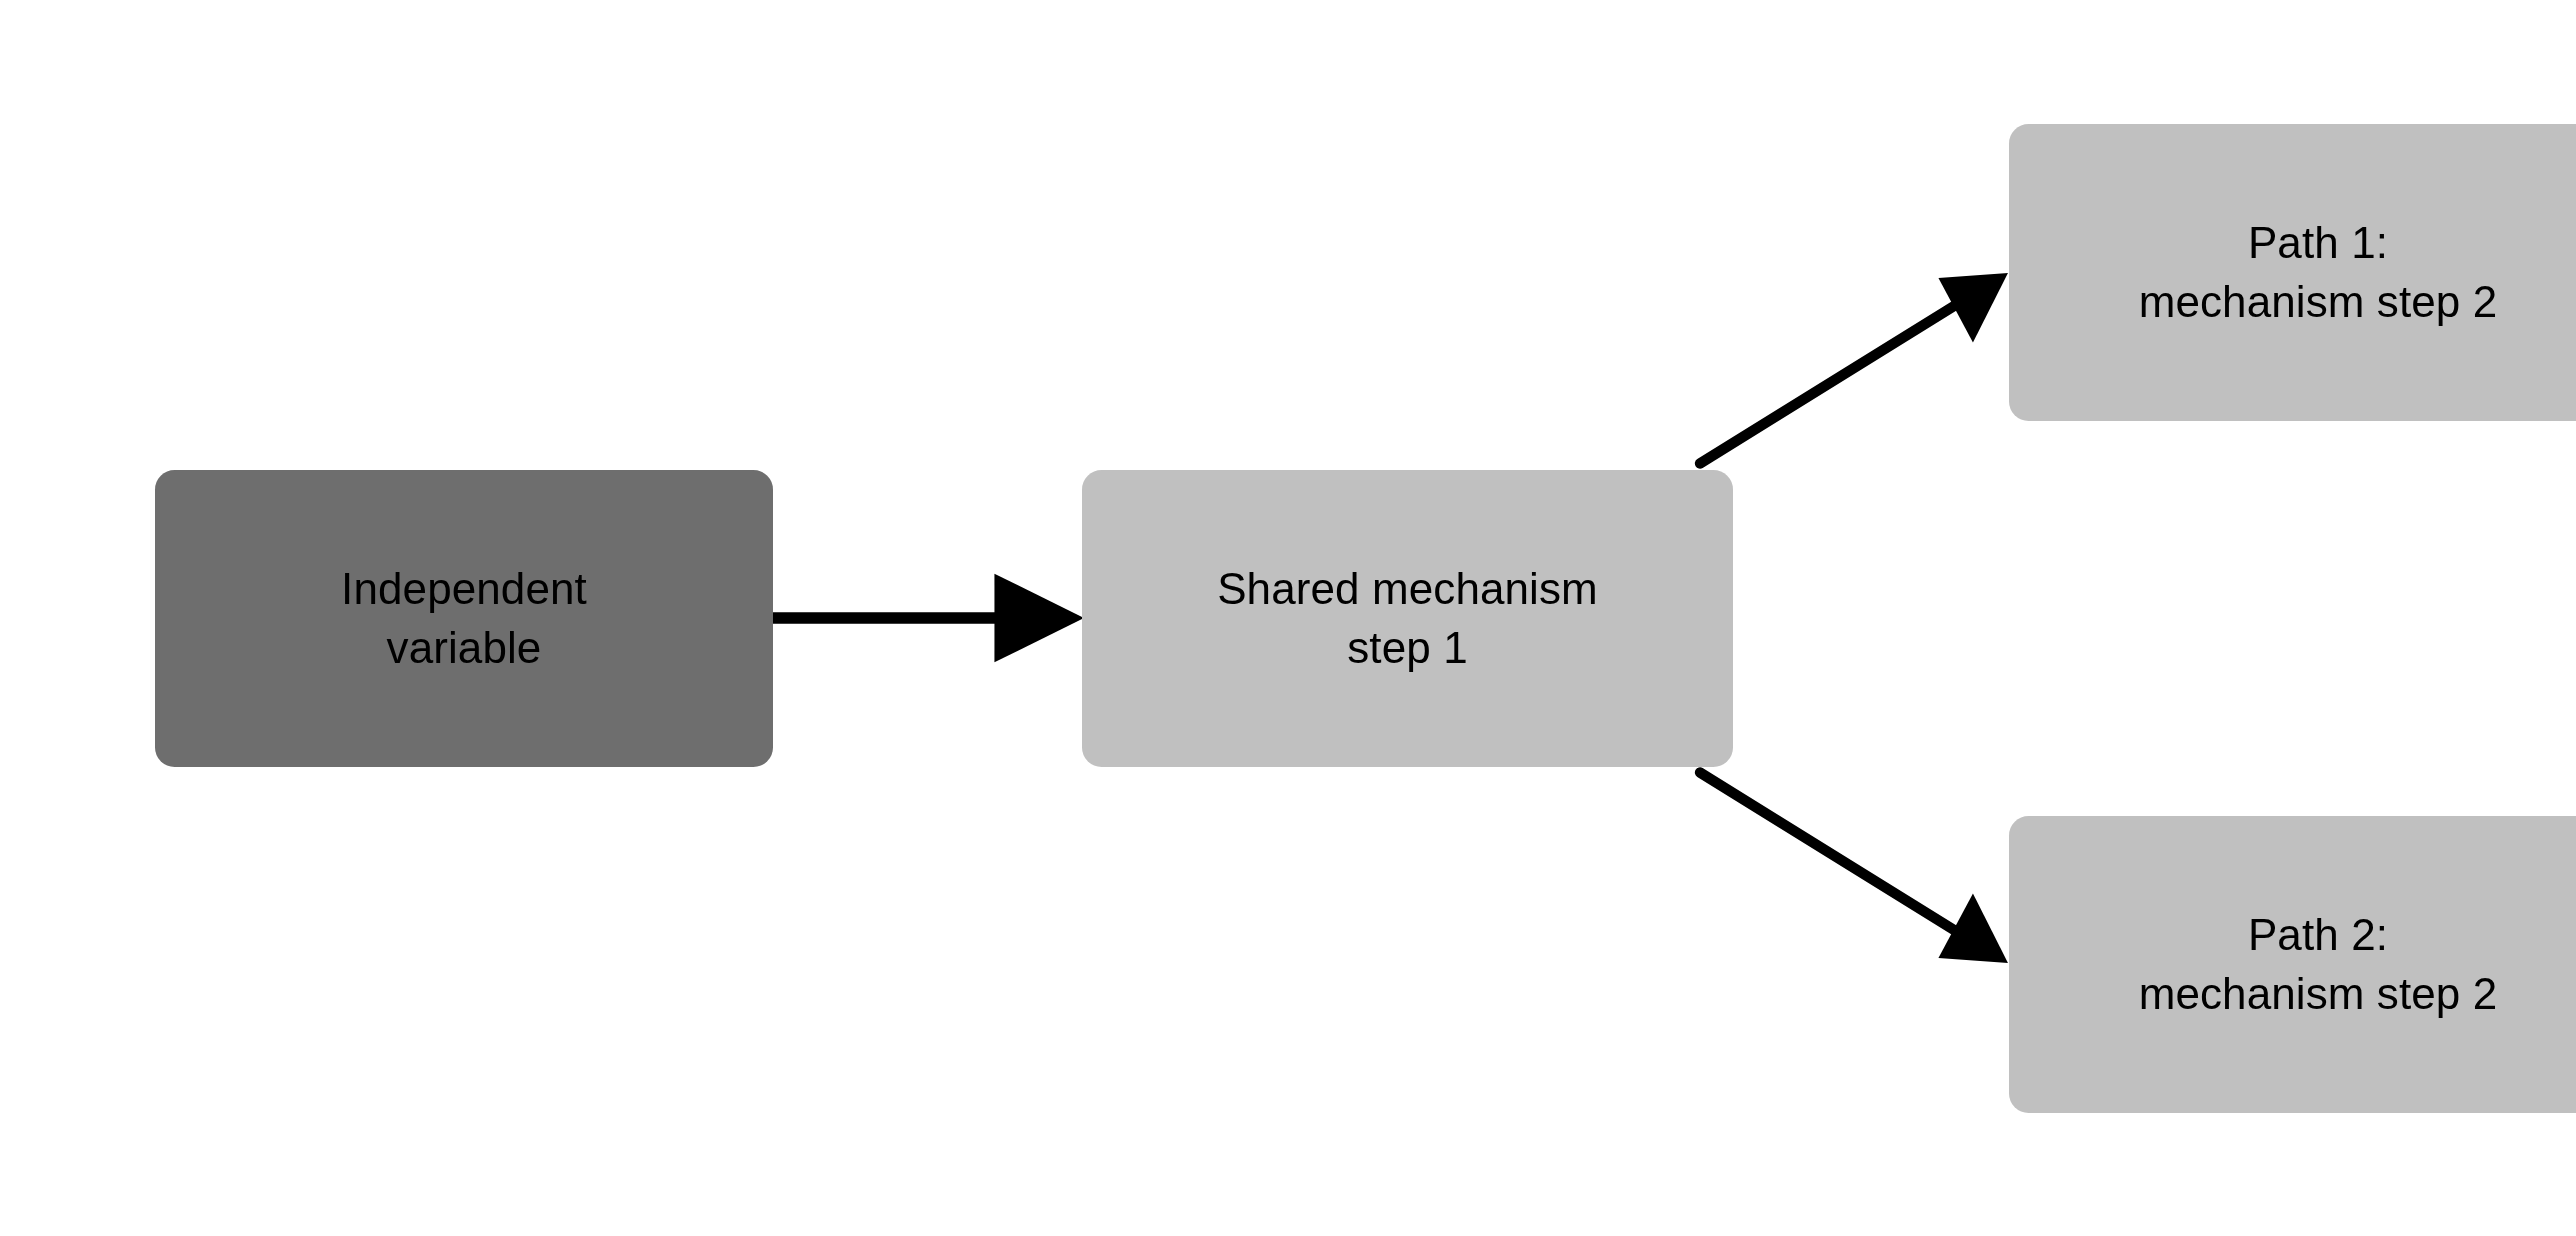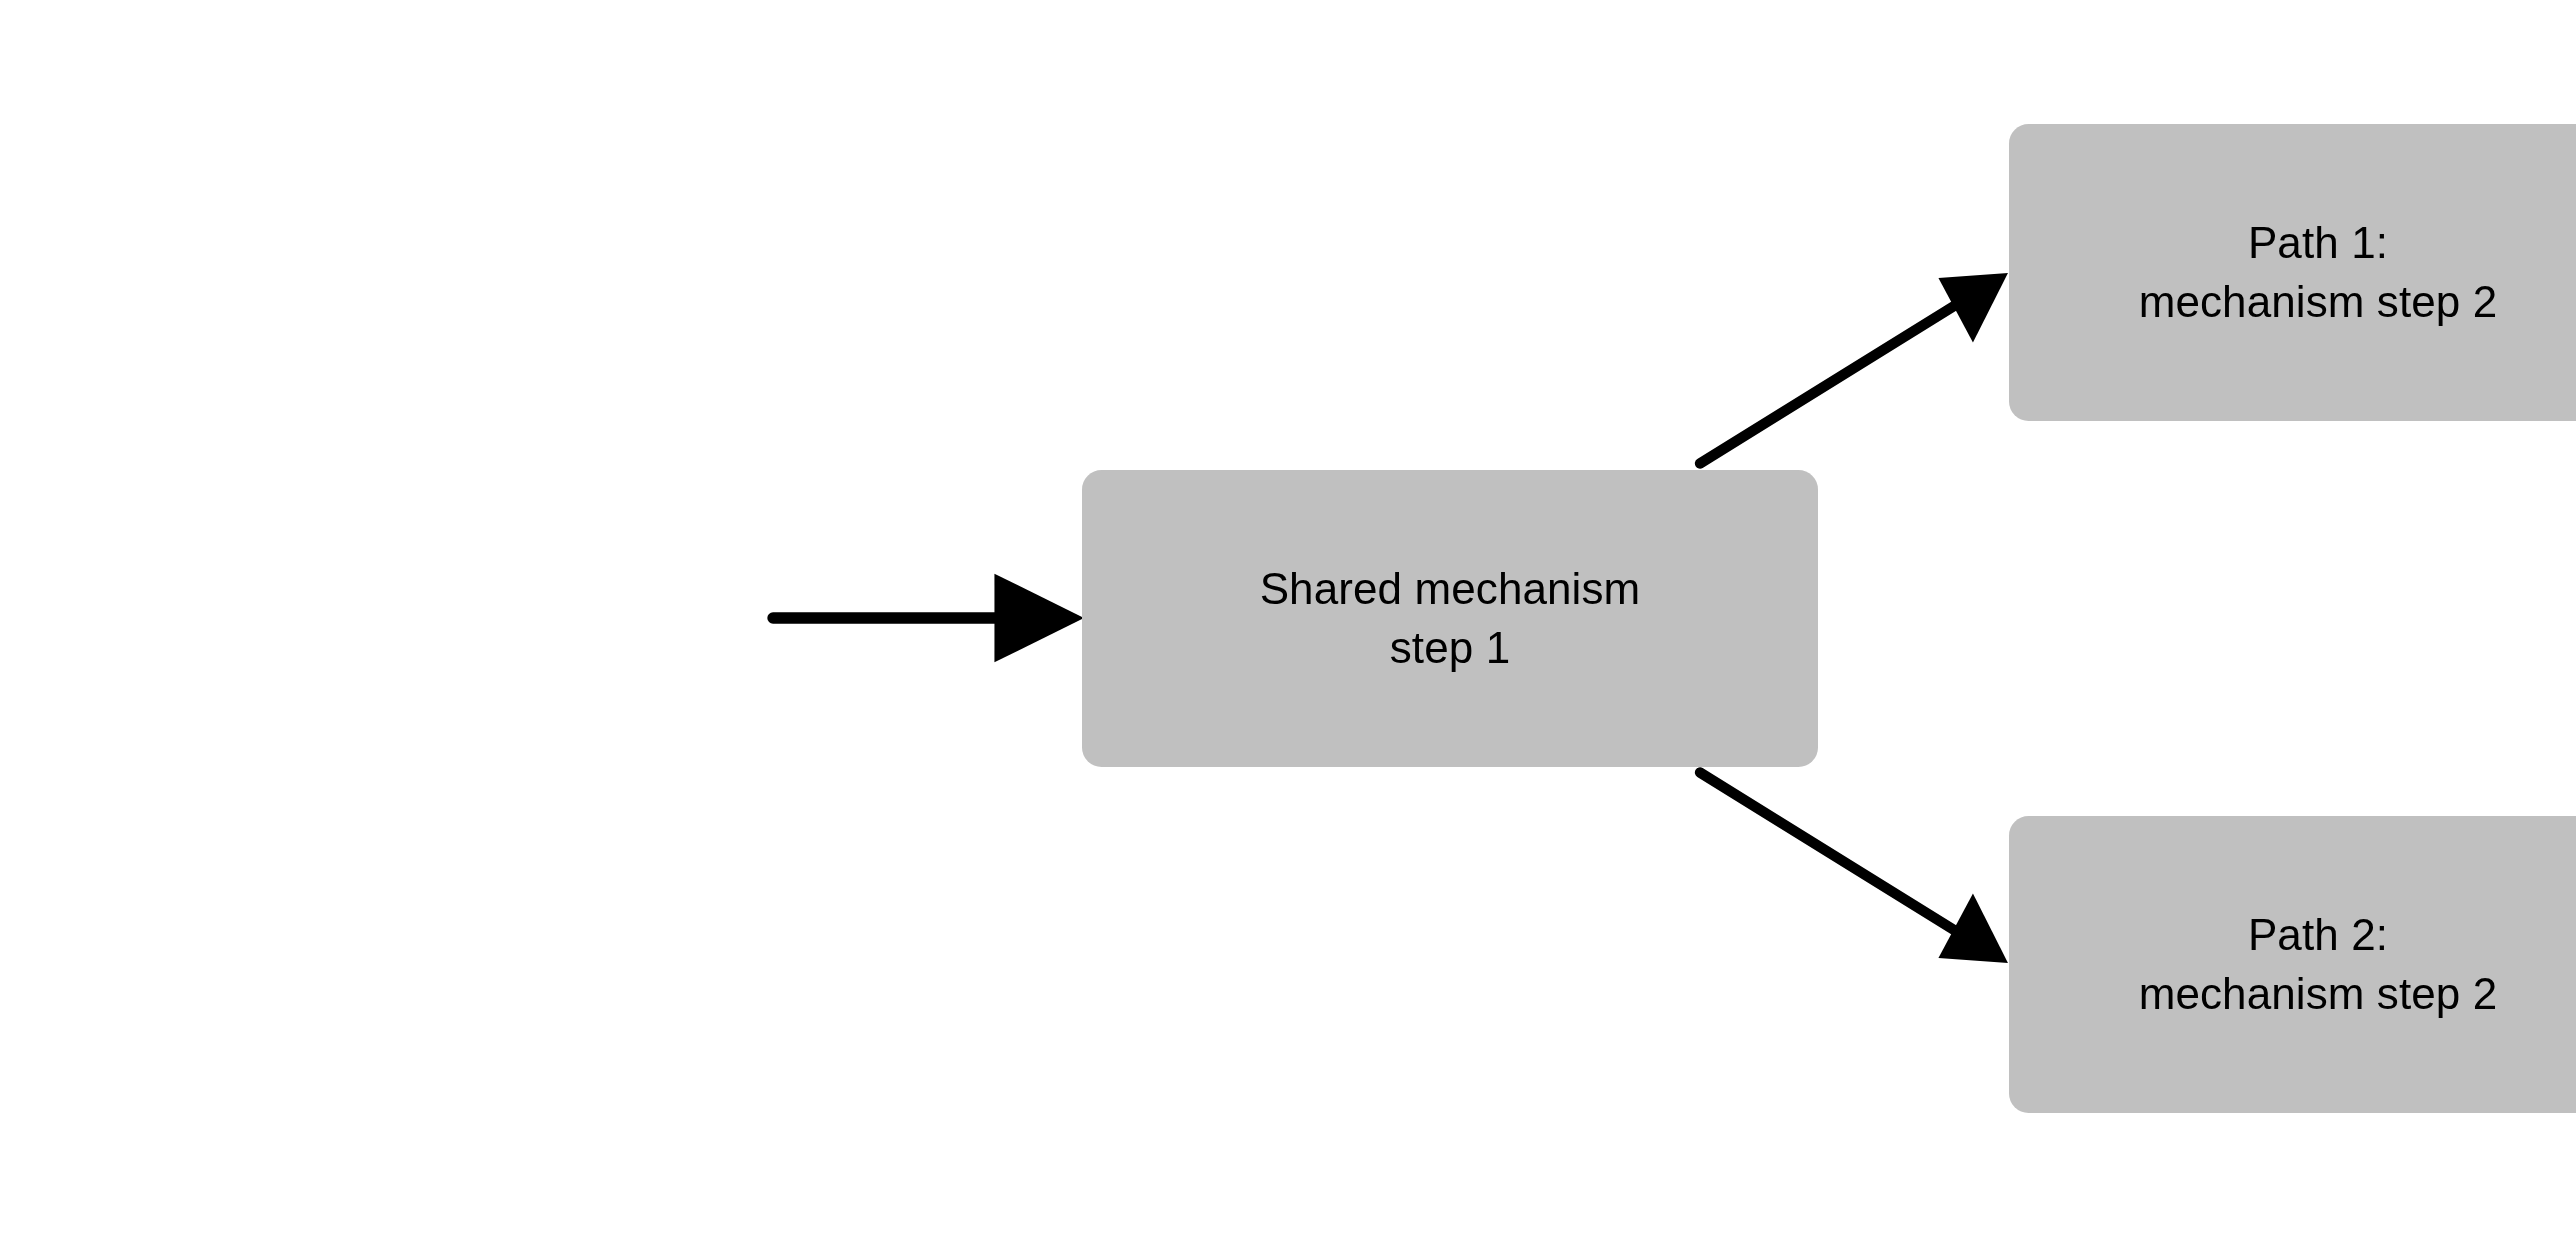--- a/index.html
+++ b/index.html
@@ -49,21 +49,21 @@
     background: #c0c0c0;
   }
   .node-label {
     display: block;
     width: 100%;
     white-space: pre-line;
   }
 
   
   #node-independent  { left: 155px;  top: 470px;  width: 618px; height: 297px; }
-  #node-shared       { left: 1082px; top: 470px;  width: 736px; height: 297px; }
+  #node-shared       { left: 1082px; top: 470px;  width: 651px; height: 297px; }
   #node-path1        { left: 2009px; top: 124px;  width: 618px; height: 297px; }
   #node-path2        { left: 2009px; top: 816px; width: 618px; height: 297px; }
 </style>
 </head>
 <body>
 
 <div id="canvas">
 
   <svg id="edge-layer" viewBox="0 0 7200 2400" width="3709" height="1236" xmlns="http://www.w3.org/2000/svg">
 
@@ -86,20 +86,24 @@
       <line x1="5100" y1="525" x2="5420" y2="830" stroke="#000000" stroke-width="20" stroke-linecap="round"></line>
       <polygon points="5510,912 5378,872 5460,748" fill="#000000"></polygon>
     </g>
 
     <g>
       <line x1="5100" y1="1875" x2="5420" y2="1570" stroke="#000000" stroke-width="20" stroke-linecap="round"></line>
       <polygon points="5510,1488 5378,1528 5460,1652" fill="#000000"></polygon>
     </g>
   </svg>
 
+  <div class="node node-primary" id="node-independent">
+    <span class="node-label">Independent
+variable</span>
+  </div>
 
   <div class="node node-secondary" id="node-shared">
     <span class="node-label">Shared mechanism
 step 1</span>
   </div>
 
   <div class="node node-secondary" id="node-path1">
     <span class="node-label">Path 1:
 mechanism step 2</span>
   </div>

